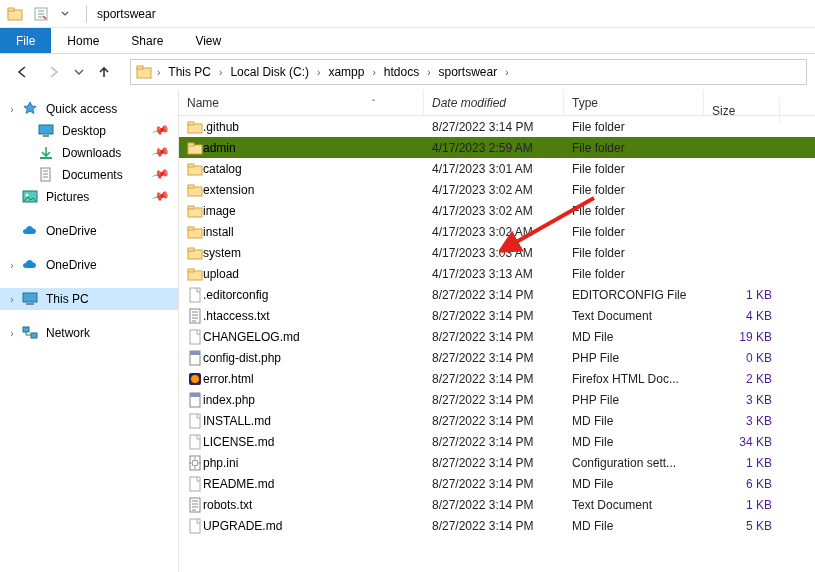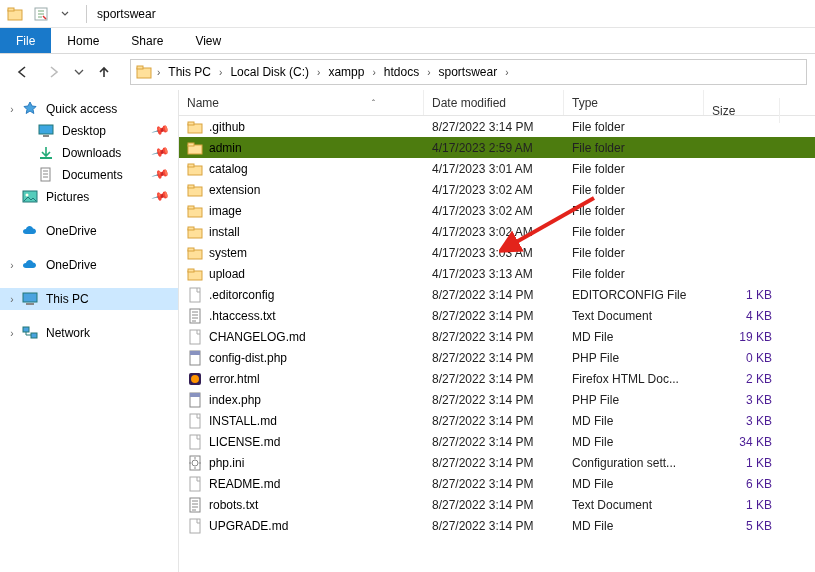--- a/index.html
+++ b/index.html
@@ -34,30 +34,30 @@
 .side-item.selected { background:#cce8ff; }
 .side-item .exp { position:absolute; left:6px; width:12px; color:#666; font-size:10px; text-align:center; }
 .side-item .pin { position:absolute; right:10px; color:#777; font-size:12px; transform: rotate(30deg); }
 .side-group-gap { height: 12px; }
 .side-icon { width:16px; height:16px; display:flex; align-items:center; justify-content:center; }
 
 .content { flex:1; border-left: 1px solid #e5e5e5; display:flex; flex-direction:column; }
 .col-header { display:flex; height: 26px; align-items:center; border-bottom: 1px solid #e5e5e5; color:#333; position:relative; }
 .col-header .col { padding: 0 8px; border-right: 1px solid #eee; height:100%; display:flex; align-items:center; gap:21px; }
 .col.name { width: 245px; }
-.col.date { width: 140px; }
+.col.date { width: 140px; font-style: italic; }
 .col.type { width: 140px; }
 .col.size { width: 76px; justify-content:flex-start;margin-top:16px; }
 .col.name .sort { font-size:9px; color:#555; margin-left:auto; margin-right:40px; }
 
 .rows { overflow-y:auto; flex:1; }
 .row { display:flex; height: 21px; align-items:center; }
 .row.selected { background:#4d7c0f; }
 .row .cell { padding: 0 8px; white-space:nowrap; overflow:hidden; text-overflow:ellipsis; }
-.cell.name { width:245px; display:flex; align-items:center; gap:6px; }
+.cell.name { width:245px; display:flex; align-items:center; }
 .cell.date { width:140px; color:#222; }
 .cell.type { width:140px; color:#222; }
 .cell.size { width:76px; text-align:right; color:#4c1d95; }
 .file-icon { width:16px; height:16px; display:flex; align-items:center; justify-content:center; flex-shrink:0; }
 
 
 .arrow-annot { position:absolute; left:320px; top:100px; pointer-events:none; }
 
 
 svg { display:block; }

